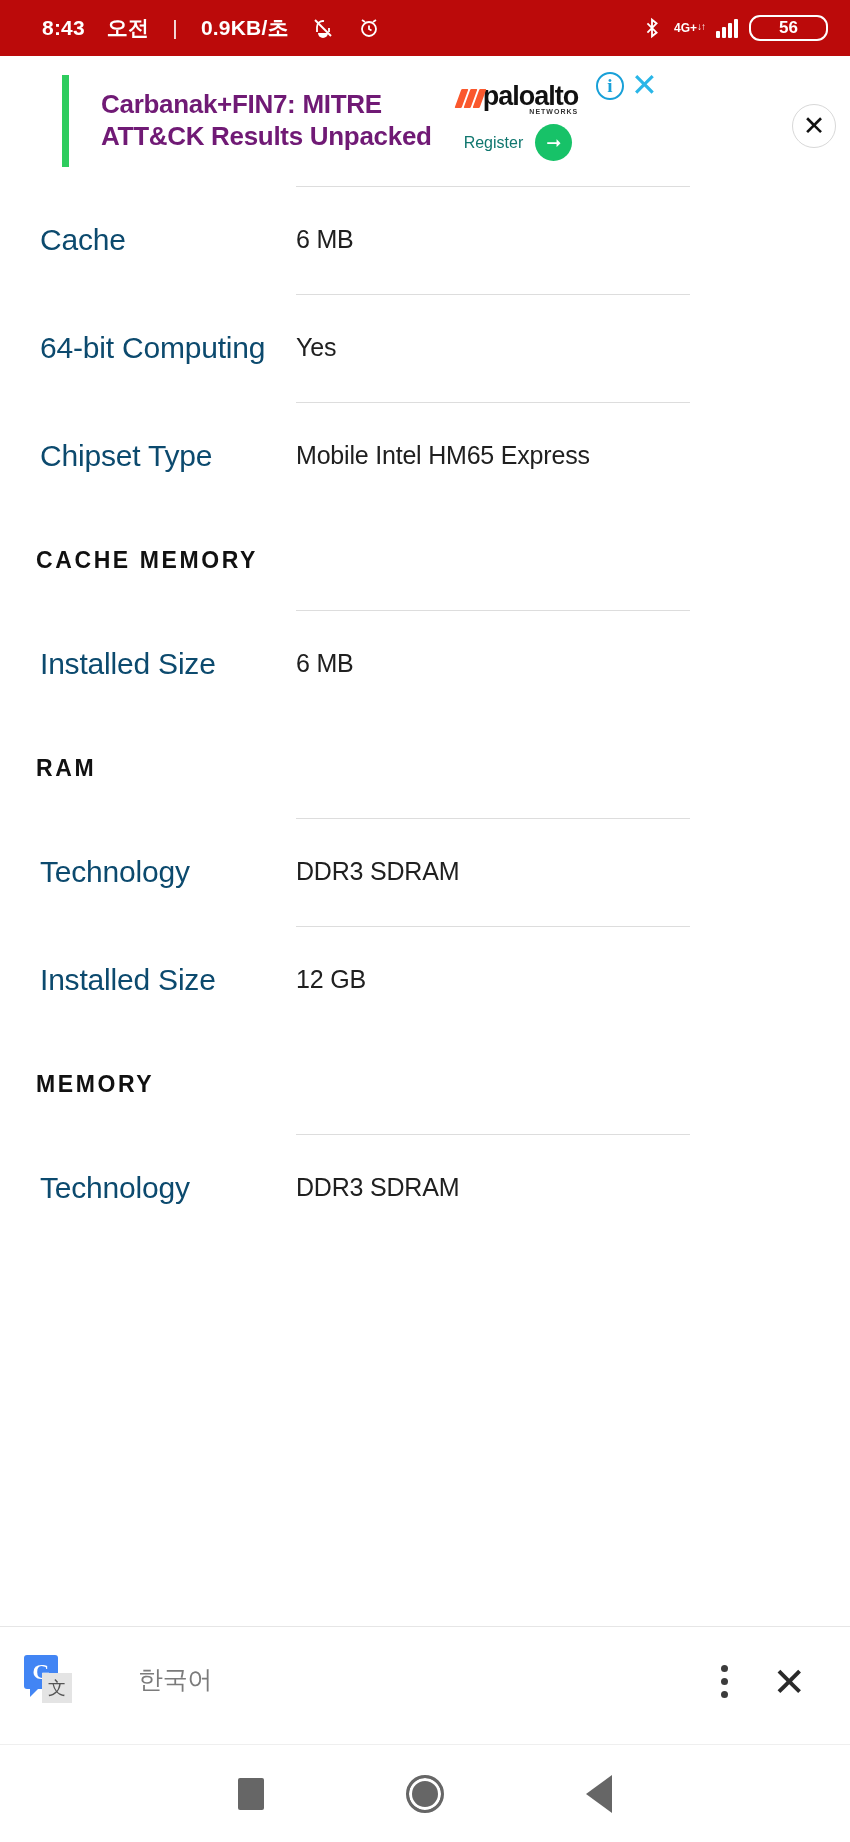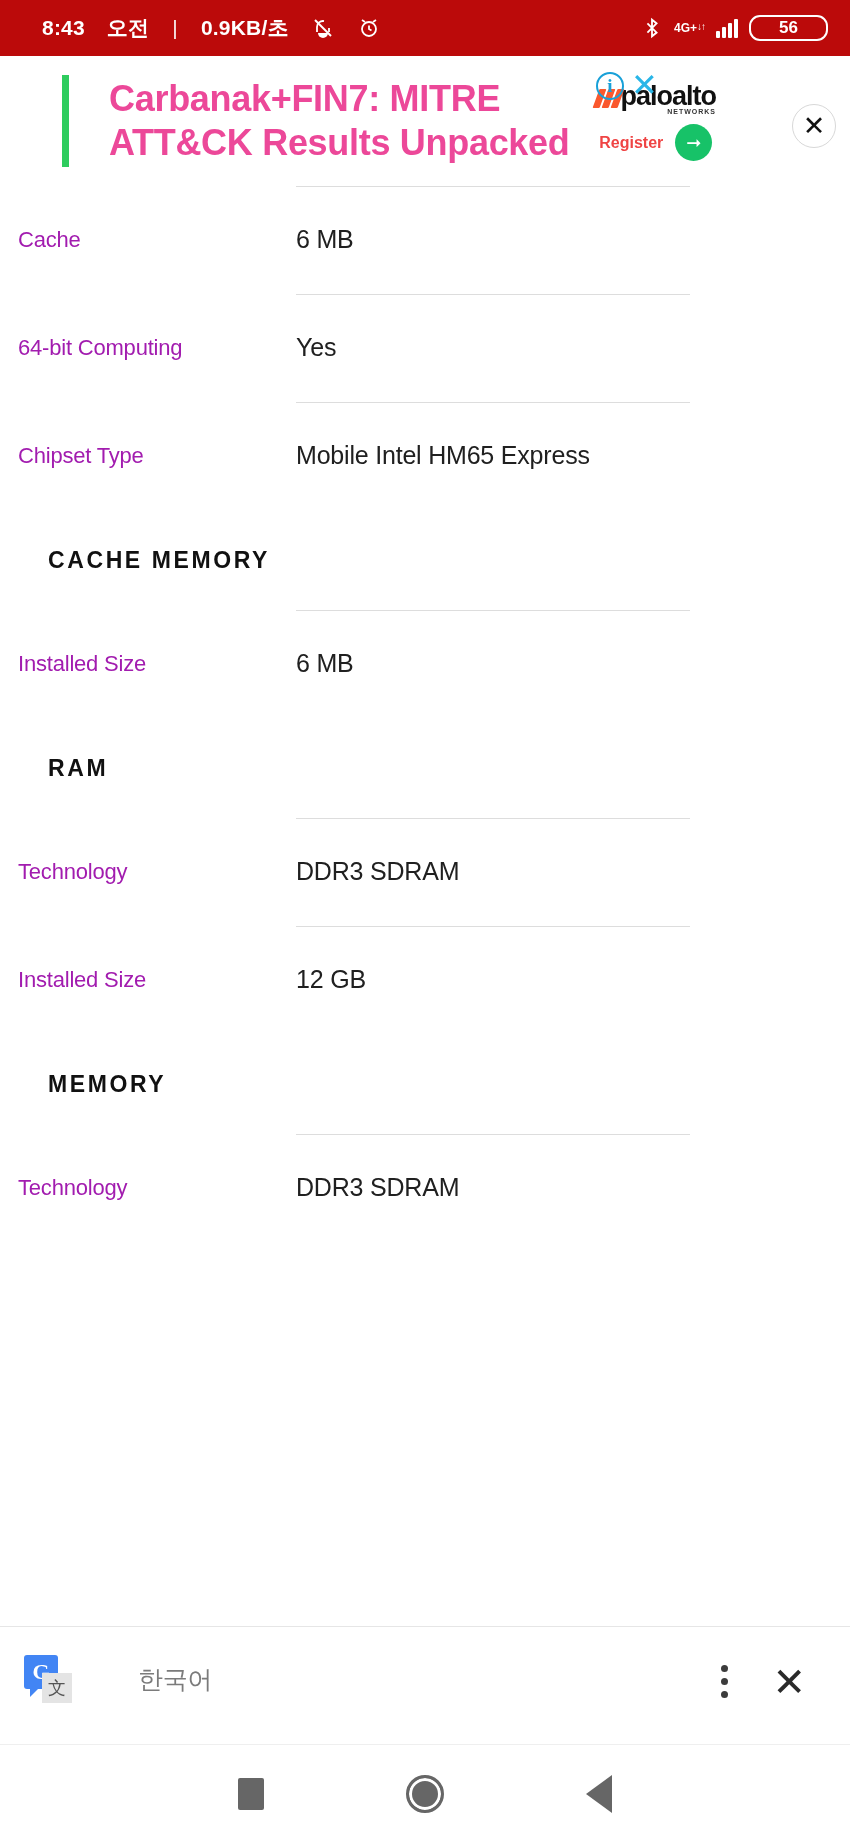--- a/index.html
+++ b/index.html
@@ -32,31 +32,31 @@
   }
 
   
   .adwrap { position:relative; height:130px; background:#fff; }
   .adinner {
     position:absolute; left:62px; top:15px; right:0; height:100px;
     display:flex; align-items:center;
   }
   .adbar { width:7px; height:92px; background:#2ecc5e; flex:none; }
   .adtext {
-    margin-left:40px; font-weight:bold; font-size:36px; color:#ec4899;
+    margin-left:32px; font-weight:bold; font-size:26px; color:#701a75;
     line-height:1.22; letter-spacing:-.3px; white-space:pre-line;
   }
   .adbrand { margin-left:26px; display:flex; flex-direction:column; align-items:center; gap:9px; }
   .palo-row { display:flex; align-items:center; gap:0; }
   .palo-mark { display:flex; gap:2px; transform:skewX(-20deg); }
   .palo-mark i { display:block; width:7px; height:19px; background:#fa582d; border-radius:1px; }
   .palo-name { font-size:27px; font-weight:bold; color:#111; letter-spacing:-1px; }
   .palo-sub { font-size:7px; font-weight:bold; color:#333; letter-spacing:1px; margin-top:-4px; text-align:right; }
   .reg-row { display:flex; align-items:center; gap:12px; }
-  .reg-txt { font-size:16px; font-weight:bold; color:#ef4444; }
+  .reg-txt { font-size:16px; font-weight:normal; color:#0f766e; }
   .reg-btn {
     width:37px; height:37px; border-radius:50%; background:#17c268;
     display:flex; align-items:center; justify-content:center; color:#fff; font-size:18px;
   }
   .ad-i {
     position:absolute; left:596px; top:16px; width:28px; height:28px; border-radius:50%;
     border:2px solid #18a0d8; color:#18a0d8; font-size:19px; font-weight:bold;
     display:flex; align-items:center; justify-content:center; font-family:"Liberation Serif",serif;
   }
   .ad-x { position:absolute; left:631px; top:13px; color:#29b6e8; font-size:32px; line-height:1; font-weight:300; }
@@ -67,27 +67,27 @@
     font-size:27px; color:#111; line-height:1;
   }
 
   
   .speclist { position:absolute; left:0; top:186px; right:0; }
   .row { position:relative; display:flex; }
   .row .divider {
     position:absolute; left:296px; right:160px; top:0; height:1px; background:#dddddd;
   }
   .cell-label {
-    width:296px; flex:none; padding-left:18px; font-size:22px; color:#a21caf;
+    width:296px; flex:none; padding-left:40px; font-size:30px; color:#0c4a6e;
     line-height:1.33; letter-spacing:-.2px;
   }
   .cell-value { font-size:25px; color:#202020; line-height:1.33; letter-spacing:-.2px; }
   .row.kv { height:108px; align-items:center; }
   .row.kv.tall { height:142px; align-items:center; }
-  .row.section { height:100px; align-items:center;margin-left:12px; }
+  .row.section { height:100px; align-items:center; }
   .section-title {
     padding-left:36px; font-size:23px; font-weight:bold; color:#111;
     letter-spacing:2.6px;
   }
 
   
   .translatebar {
     position:absolute; left:0; right:0; top:1626px; height:118px; background:#fff;
     border-top:1px solid #e6e6e6; display:flex; align-items:flex-start;
   }

